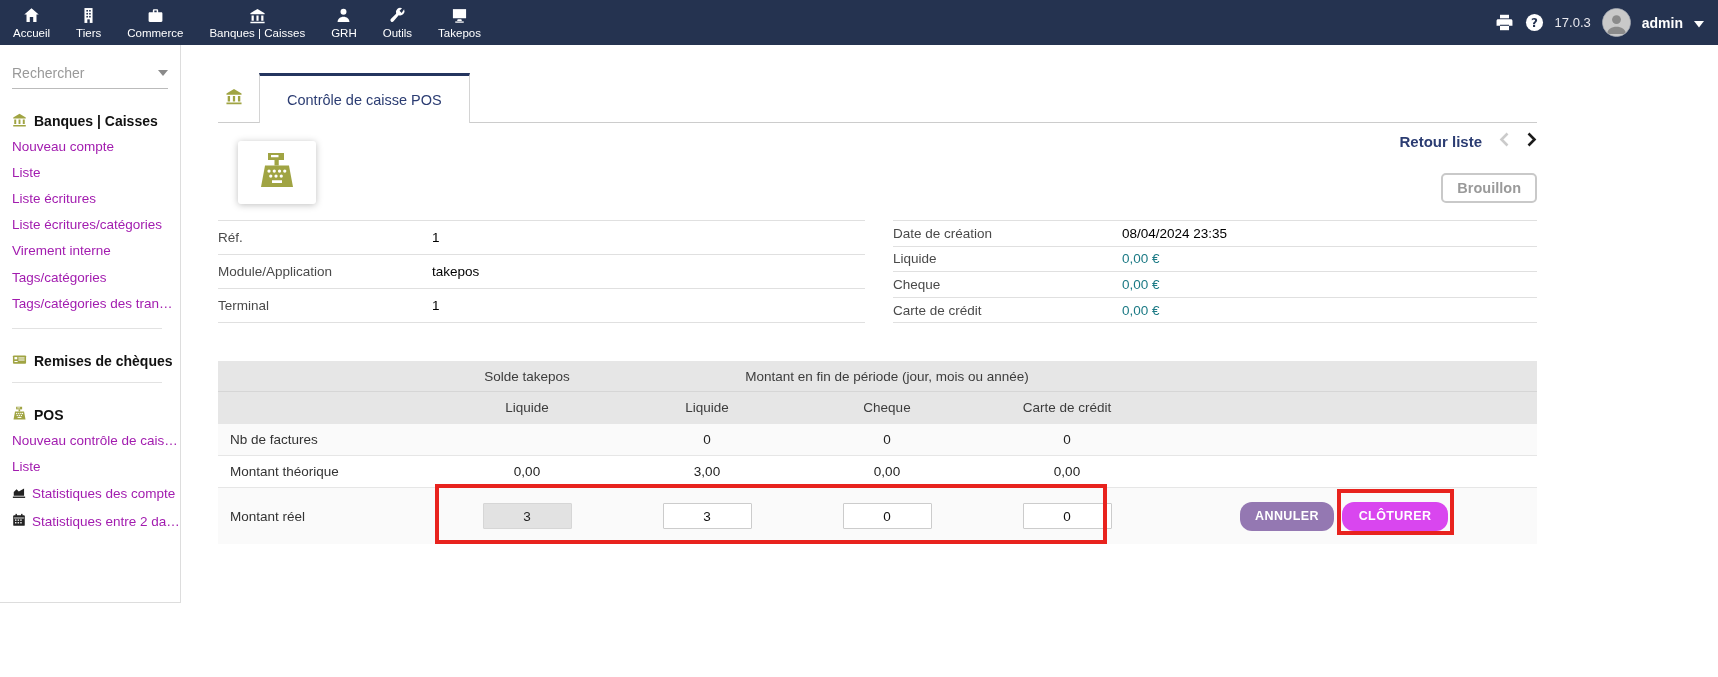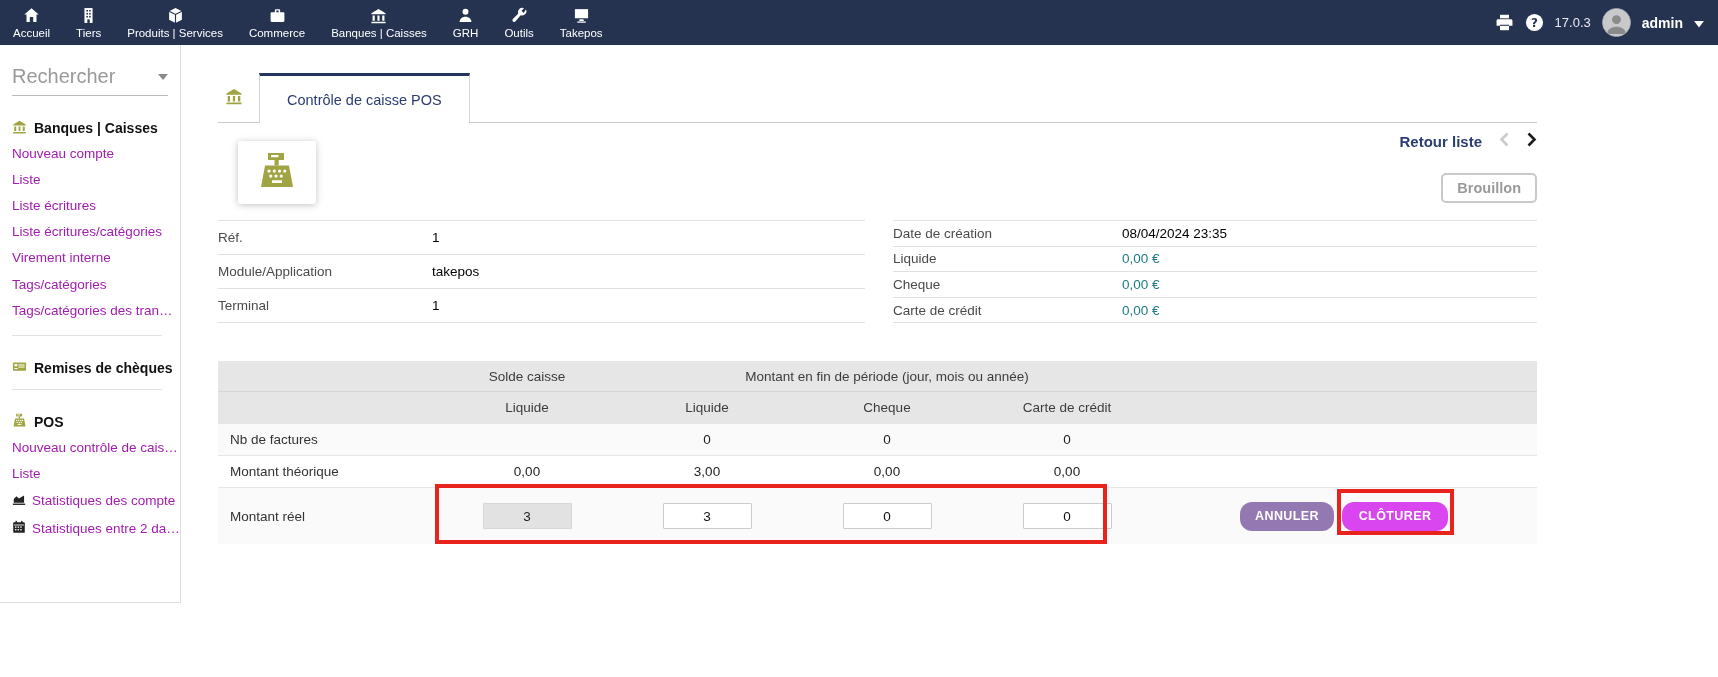--- a/index.html
+++ b/index.html
@@ -37,21 +37,21 @@
   .sidebar {
     position:absolute; left:0; top:45px; width:181px; height:558px;
     background:#fff; border-right:1px solid #ddd; border-bottom:1px solid #ddd;
     overflow:hidden;
   }
   .search-box {
     margin:20px 12px 0 12px; border-bottom:1px solid #bbb;
     display:flex; align-items:center; padding-bottom:7px;
   }
   .search-box input {
-    border:none; outline:none; width:100%; font-size:20px; color:#444; background:transparent;
+    border:none; outline:none; width:100%; font-size:14px; color:#444; background:transparent;
   }
   .search-box input::placeholder { color:#999; }
   .caret-down { width:0; height:0; border-left:5px solid transparent; border-right:5px solid transparent; border-top:6px solid #8a8a8a; }
   .side-menu { padding-left:12px; padding-right:6px; }
   .section-title {
     display:flex; align-items:center; gap:7px;
     font-size:14px; font-weight:bold; color:#111;
     margin-top:23px; margin-bottom:3px; cursor:pointer; white-space:nowrap;
   }
   .side-item {
@@ -171,29 +171,20 @@
               <rect x="8.6" y="5.6" width="1.5" height="1.5"></rect>
               <rect x="6" y="8.4" width="1.5" height="1.5"></rect>
               <rect x="8.6" y="8.4" width="1.5" height="1.5"></rect>
               <rect x="6.9" y="11.6" width="2.3" height="3.4"></rect>
             </g>
           </svg>
       </span>
       <span class="nav-label">Tiers</span>
     </div>
 
-    <div class="nav-item">
-      <span>
-        <svg width="17" height="17" viewBox="0 0 16 16">
-            <path d="M8 1l6 3v8l-6 3-6-3V4z" fill="#fff"></path>
-            <path d="M2 4l6 3 6-3M8 7v8" stroke="#253350" stroke-width="1.1" fill="none"></path>
-          </svg>
-      </span>
-      <span class="nav-label">Produits | Services</span>
-    </div>
 
     <div class="nav-item">
       <span>
         <svg width="17" height="17" viewBox="0 0 16 16" fill="#fff">
             <path fill-rule="evenodd" d="M5.5 5V3.2c0-.7.5-1.2 1.2-1.2h2.6c.7 0 1.2.5 1.2 1.2V5h2.9c.6 0 1.1.5 1.1 1.1v6.8c0 .6-.5 1.1-1.1 1.1H2.6c-.6 0-1.1-.5-1.1-1.1V6.1C1.5 5.5 2 5 2.6 5h2.9zm1.4 0h2.2V3.4H6.9V5z"></path>
           </svg>
       </span>
       <span class="nav-label">Commerce</span>
     </div>
 
@@ -469,21 +460,21 @@
             <td class="flabel">Carte de crédit</td>
             <td class="fvalue amount">0,00 €</td>
           </tr>
     </tbody>
       </table>
   </div>
 
   <div class="table-wrap">
     <div class="grid-row thead thead1">
       <div class="rlabel"></div>
-      <div>Solde caisse</div>
+      <div>Solde takepos</div>
       <div class="span3">Montant en fin de période (jour, mois ou année)</div>
       <div></div>
     </div>
     <div class="grid-row thead thead2">
       <div class="rlabel"></div>
       <div>Liquide</div>
       <div>Liquide</div>
       <div>Cheque</div>
       <div>Carte de crédit</div>
       <div></div>

